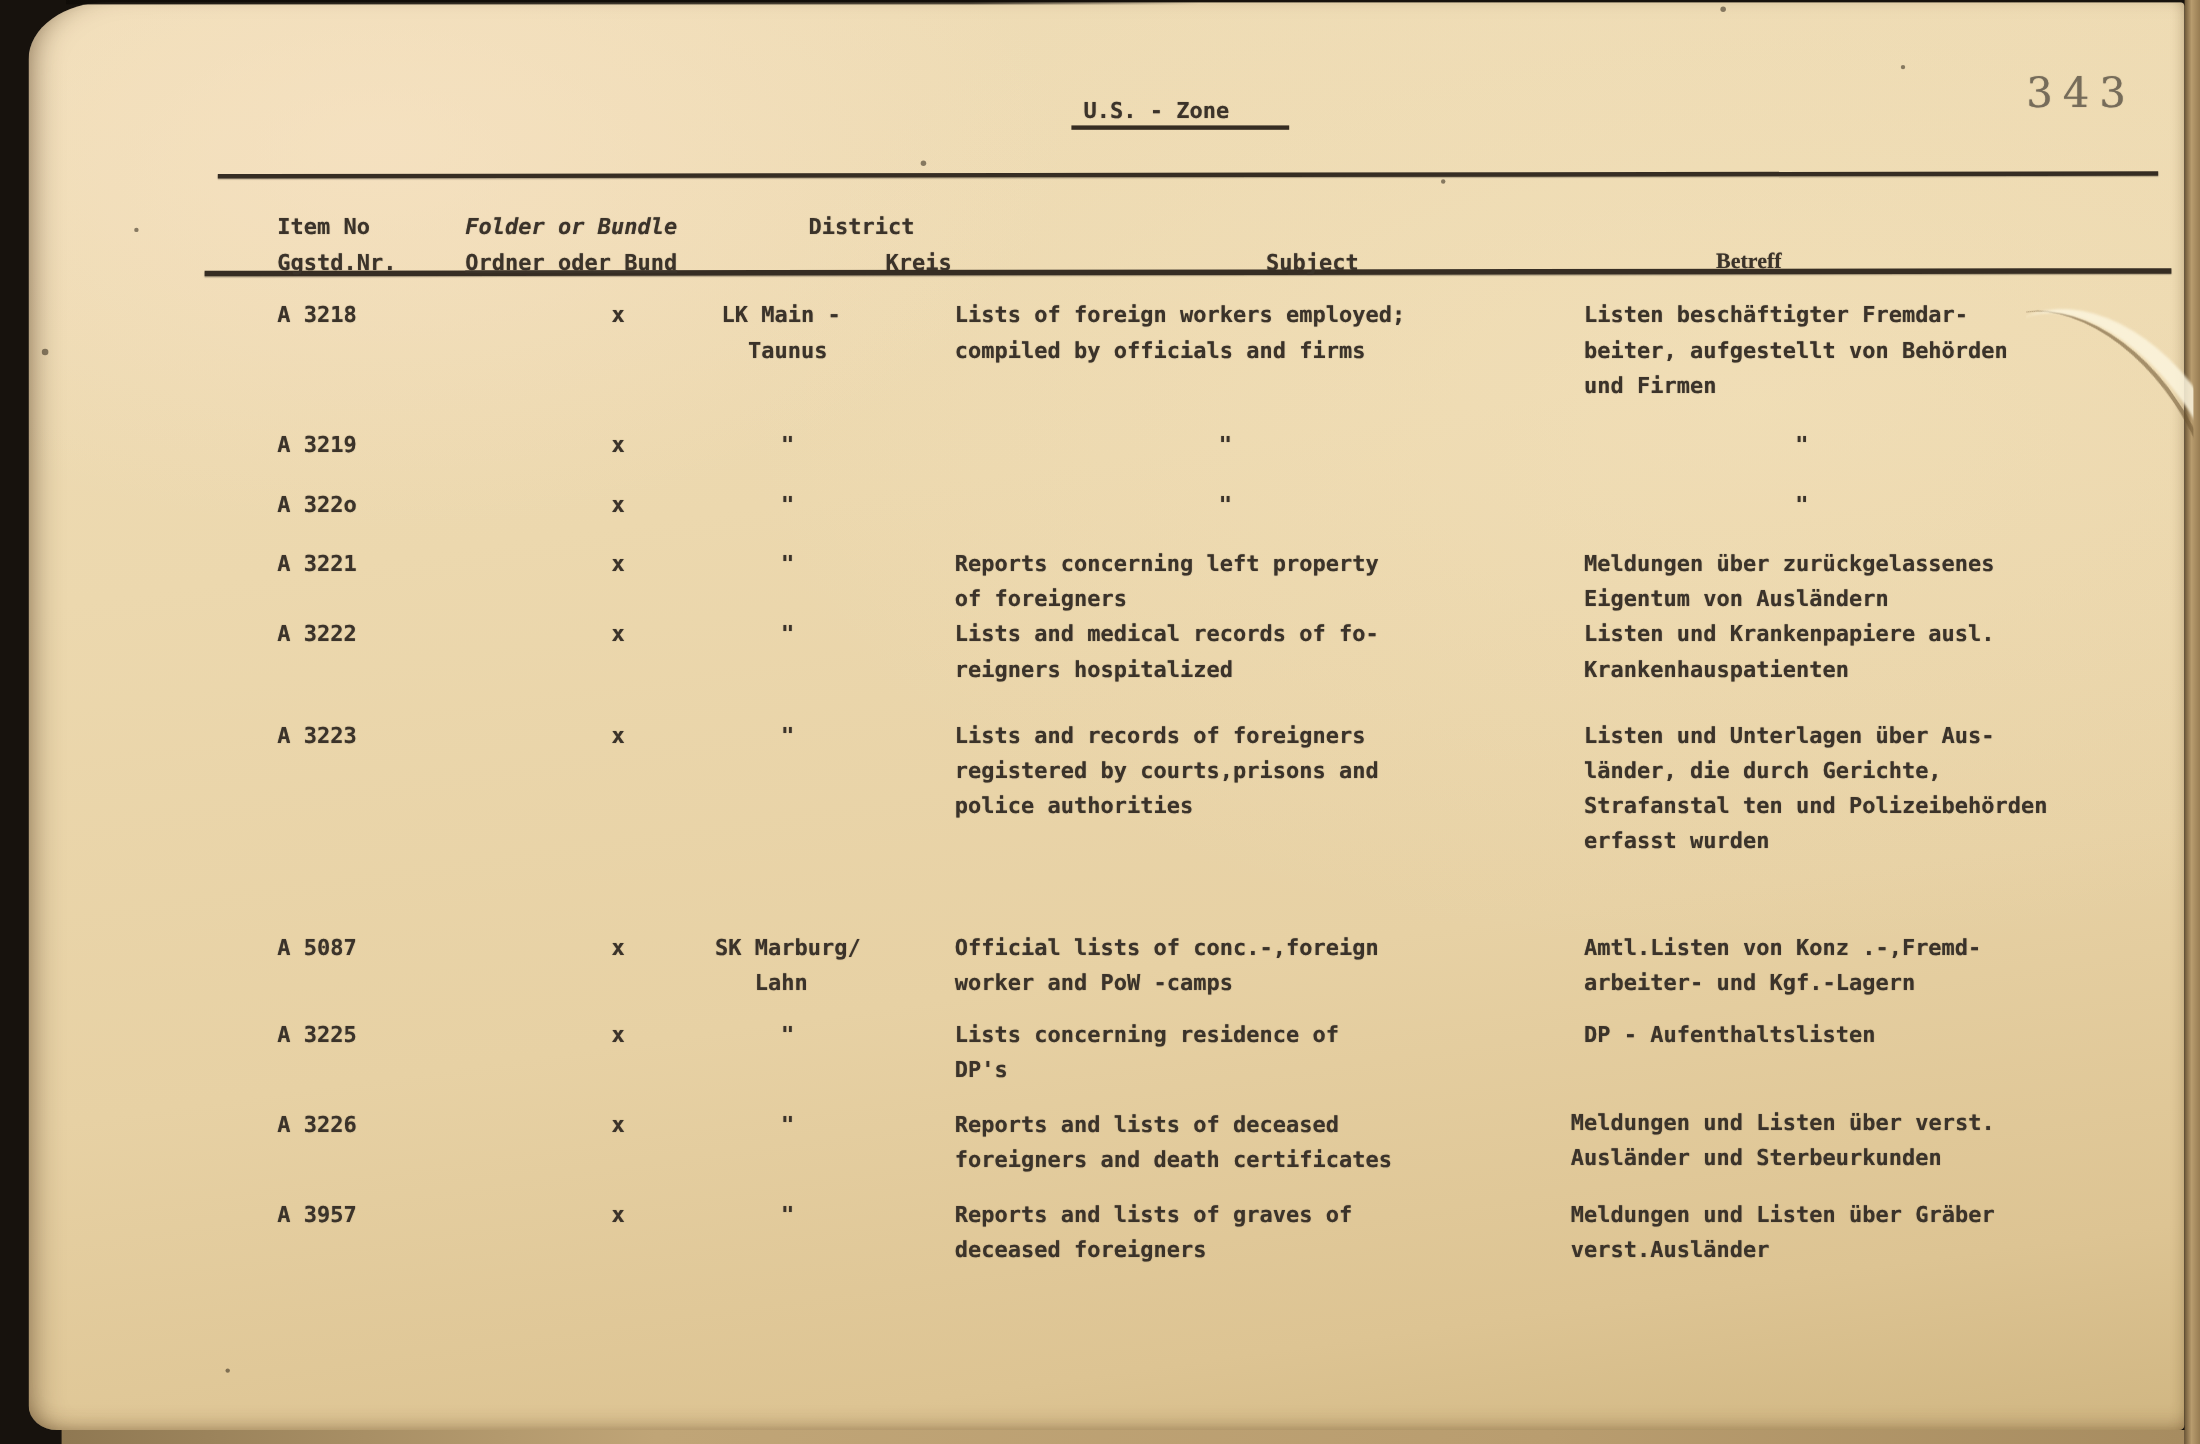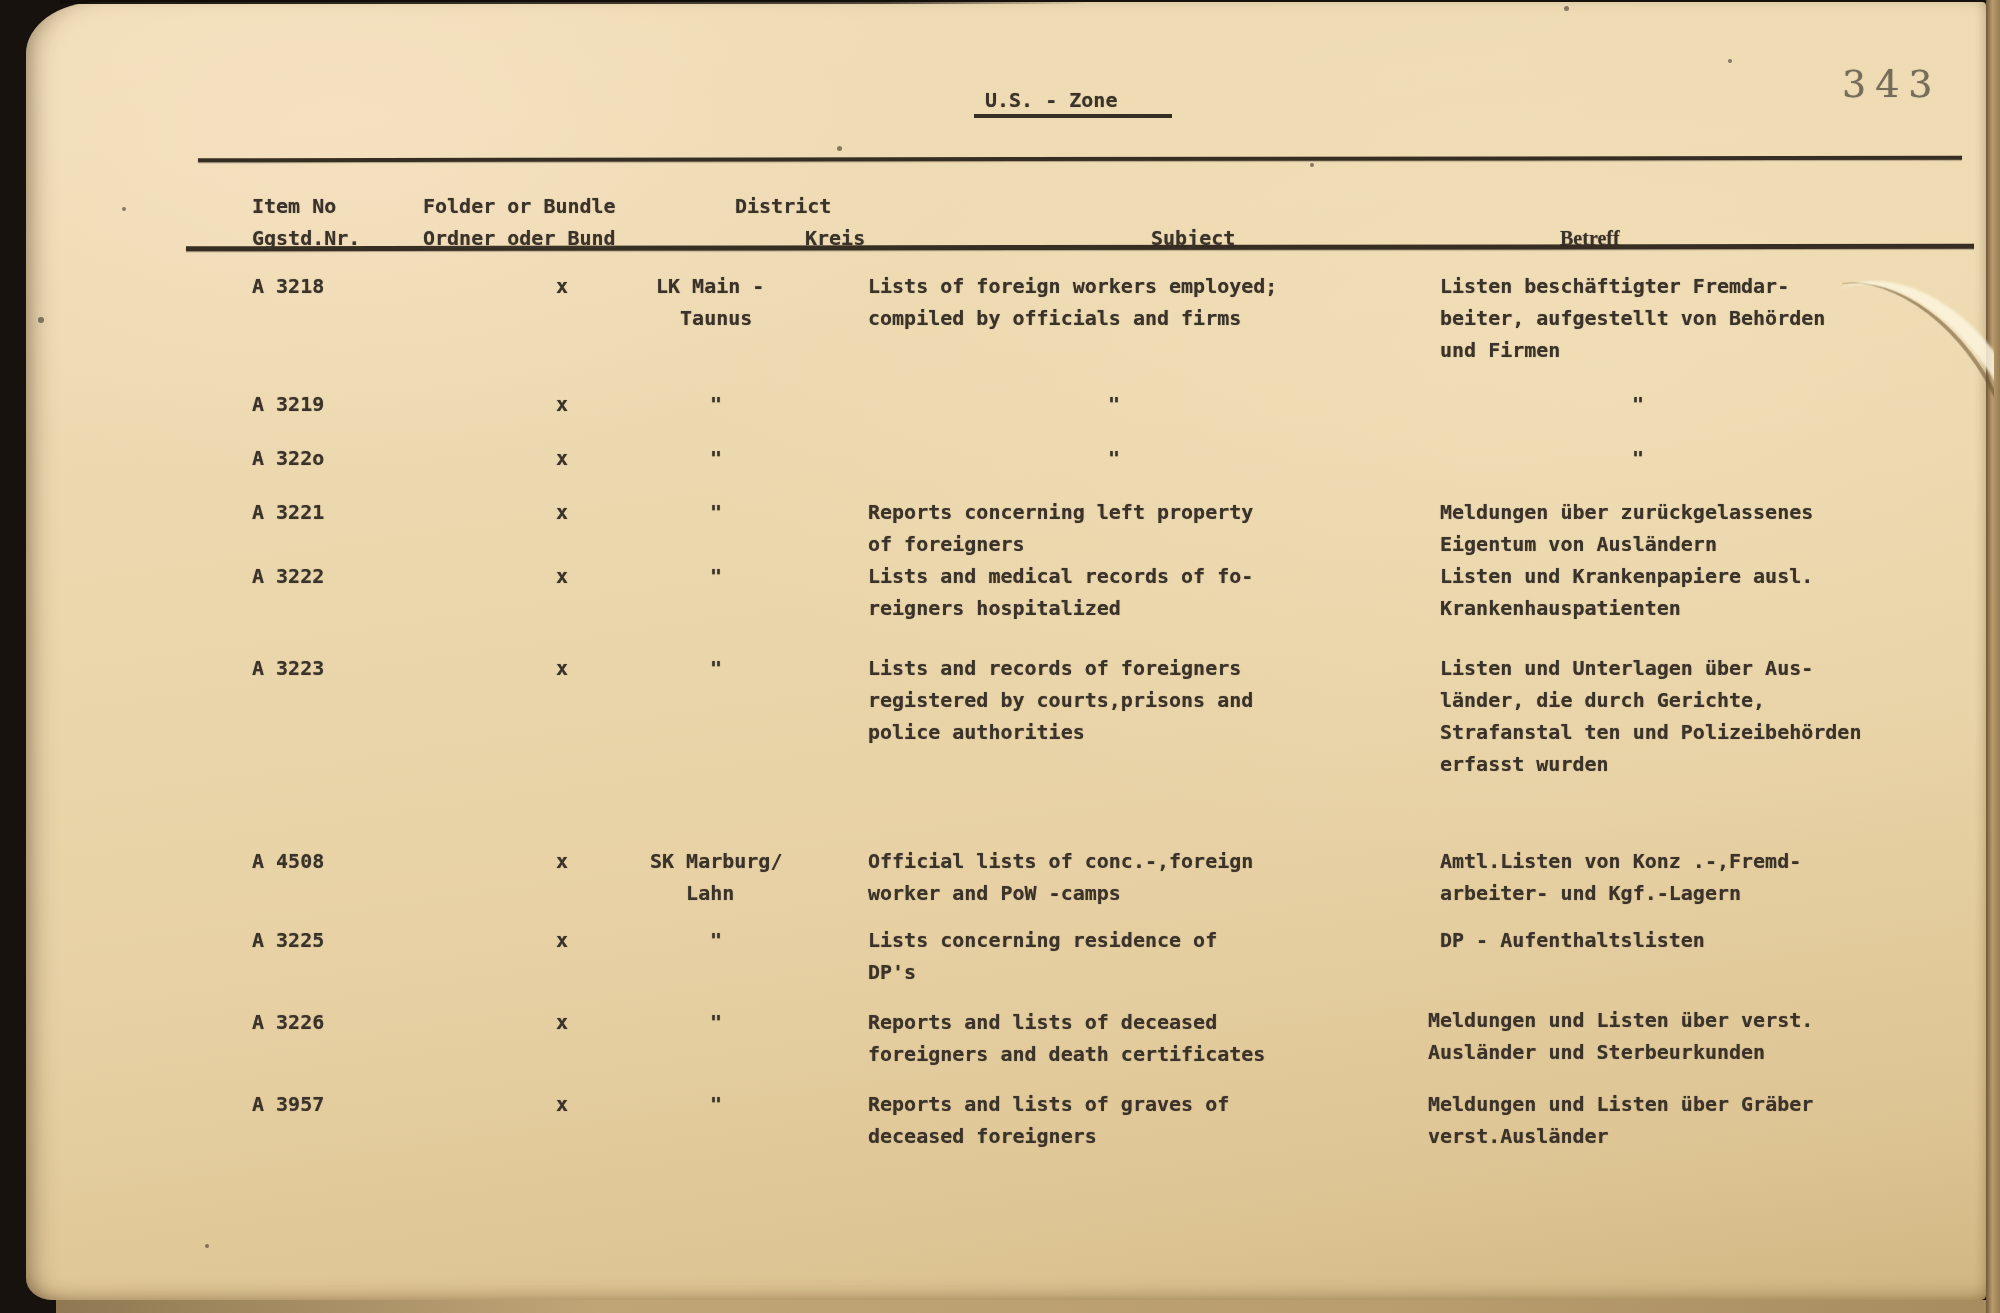--- a/index.html
+++ b/index.html
@@ -92,21 +92,21 @@
 
   <div class="tw" style="left:985px;top:84px;">U.S. - Zone</div>
   <div id="title-underline"></div>
   <div id="page-number">343</div>
 
   <div class="rule" style="left:198px;top:157px;width:1764px;"></div>
   <div class="rule" style="left:186px;top:245px;width:1788px;height:4.5px;"></div>
 
   <div class="tw" style="left:252px;top:190px;">Item No</div>
   <div class="tw" style="left:252px;top:222px;">Ggstd.Nr.</div>
-  <div class="tw" style="left:423px;top:190px;">Folder or Bundle</div>
+  <div class="tw" style="left:423px;top:190px;font-style:italic;">Folder or Bundle</div>
   <div class="tw" style="left:423px;top:222px;text-decoration:underline;">Ordner oder Bund</div>
   <div class="tw" style="left:735px;top:190px;">District</div>
   <div class="tw" style="left:765px;top:222px;margin-left:40px;">Kreis</div>
   <div class="tw" style="left:1151px;top:222px;">Subject</div>
   <div class="tw" style="left:1560px;top:222px;font-family:Liberation Serif, serif;">Betreff</div>
 
   <div class="row" style="top:270px;">
     <div class="tw cell col-item">A 3218</div>
     <div class="tw cell col-folder">x</div>
     <div class="tw cell col-district">LK Main -
@@ -161,21 +161,21 @@
     <div class="tw cell col-subject">Lists and records of foreigners
 registered by courts,prisons and
 police authorities</div>
     <div class="tw cell col-betreff">Listen und Unterlagen über Aus-
 länder, die durch Gerichte,
 Strafanstal ten und Polizeibehörden
 erfasst wurden</div>
   </div>
 
   <div class="row" style="top:845px;">
-    <div class="tw cell col-item">A 4508</div>
+    <div class="tw cell col-item">A 5087</div>
     <div class="tw cell col-folder">x</div>
     <div class="tw cell col-district" style="left:650px;">SK Marburg/
    Lahn</div>
     <div class="tw cell col-subject">Official lists of conc.-,foreign
 worker and PoW -camps</div>
     <div class="tw cell col-betreff">Amtl.Listen von Konz .-,Fremd-
 arbeiter- und Kgf.-Lagern</div>
   </div>
 
   <div class="row" style="top:924px;">

